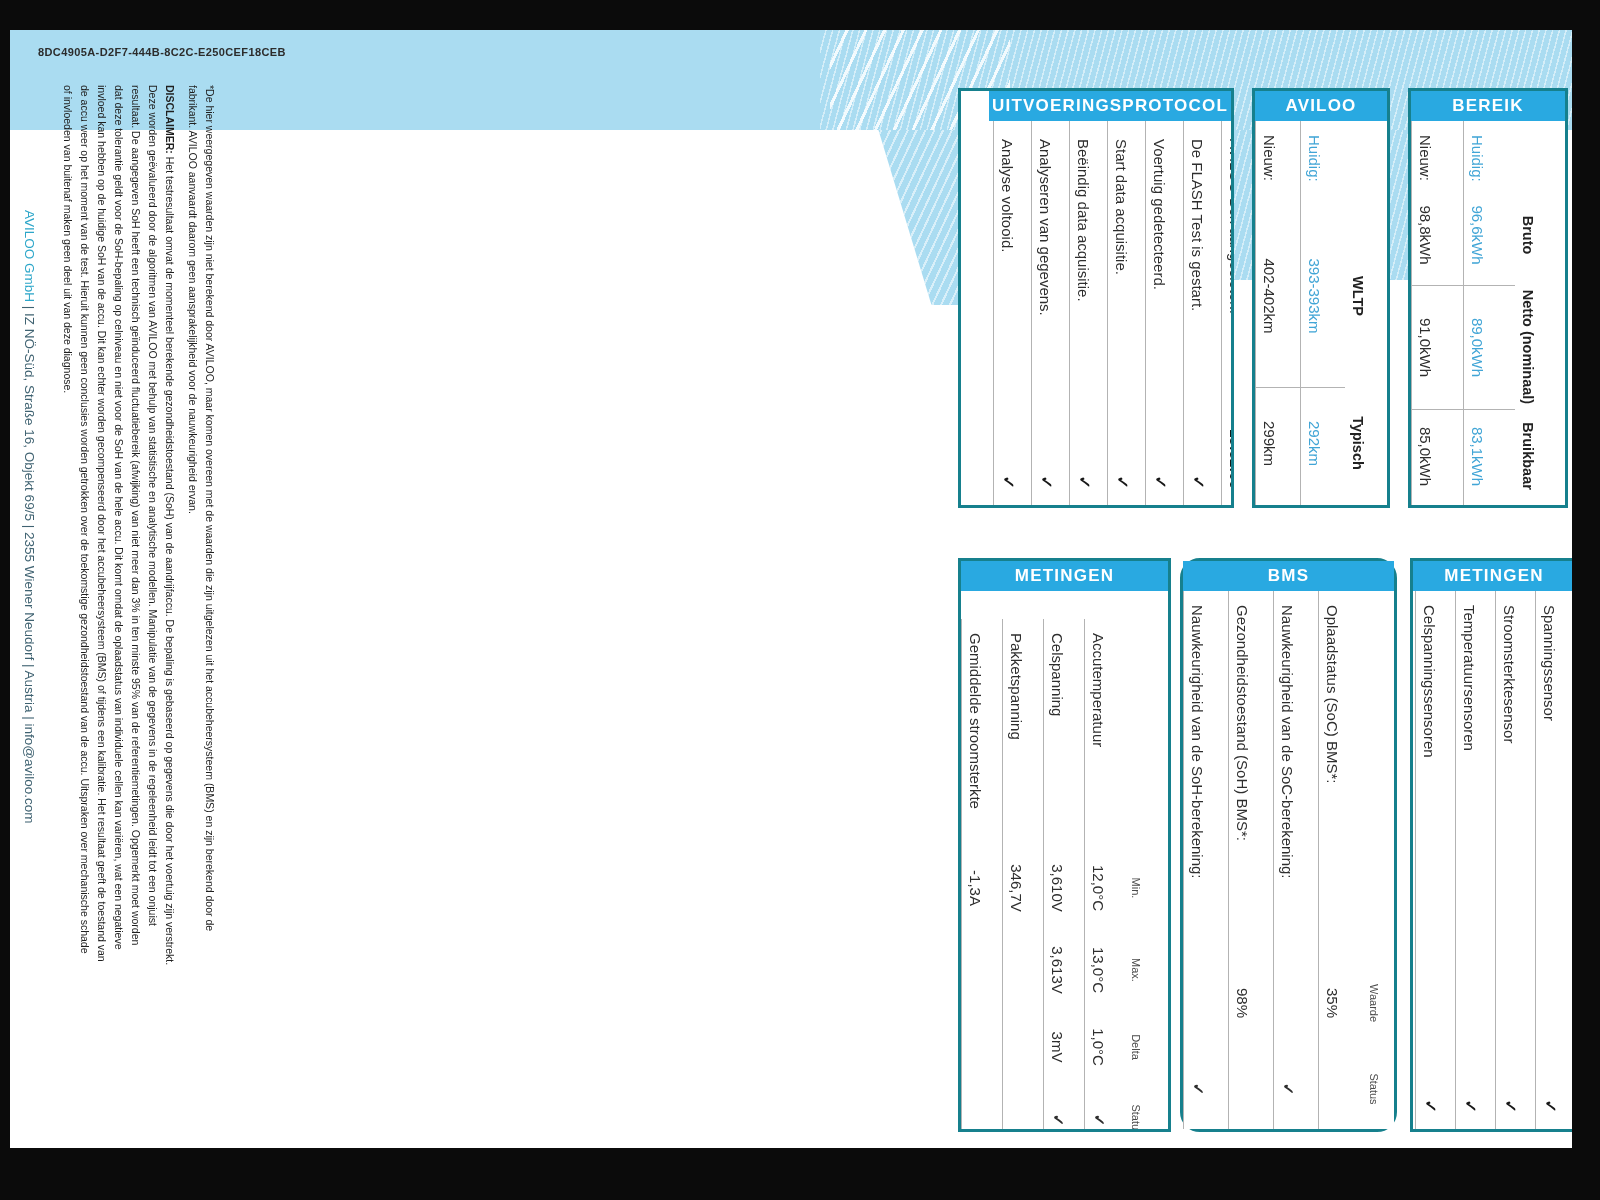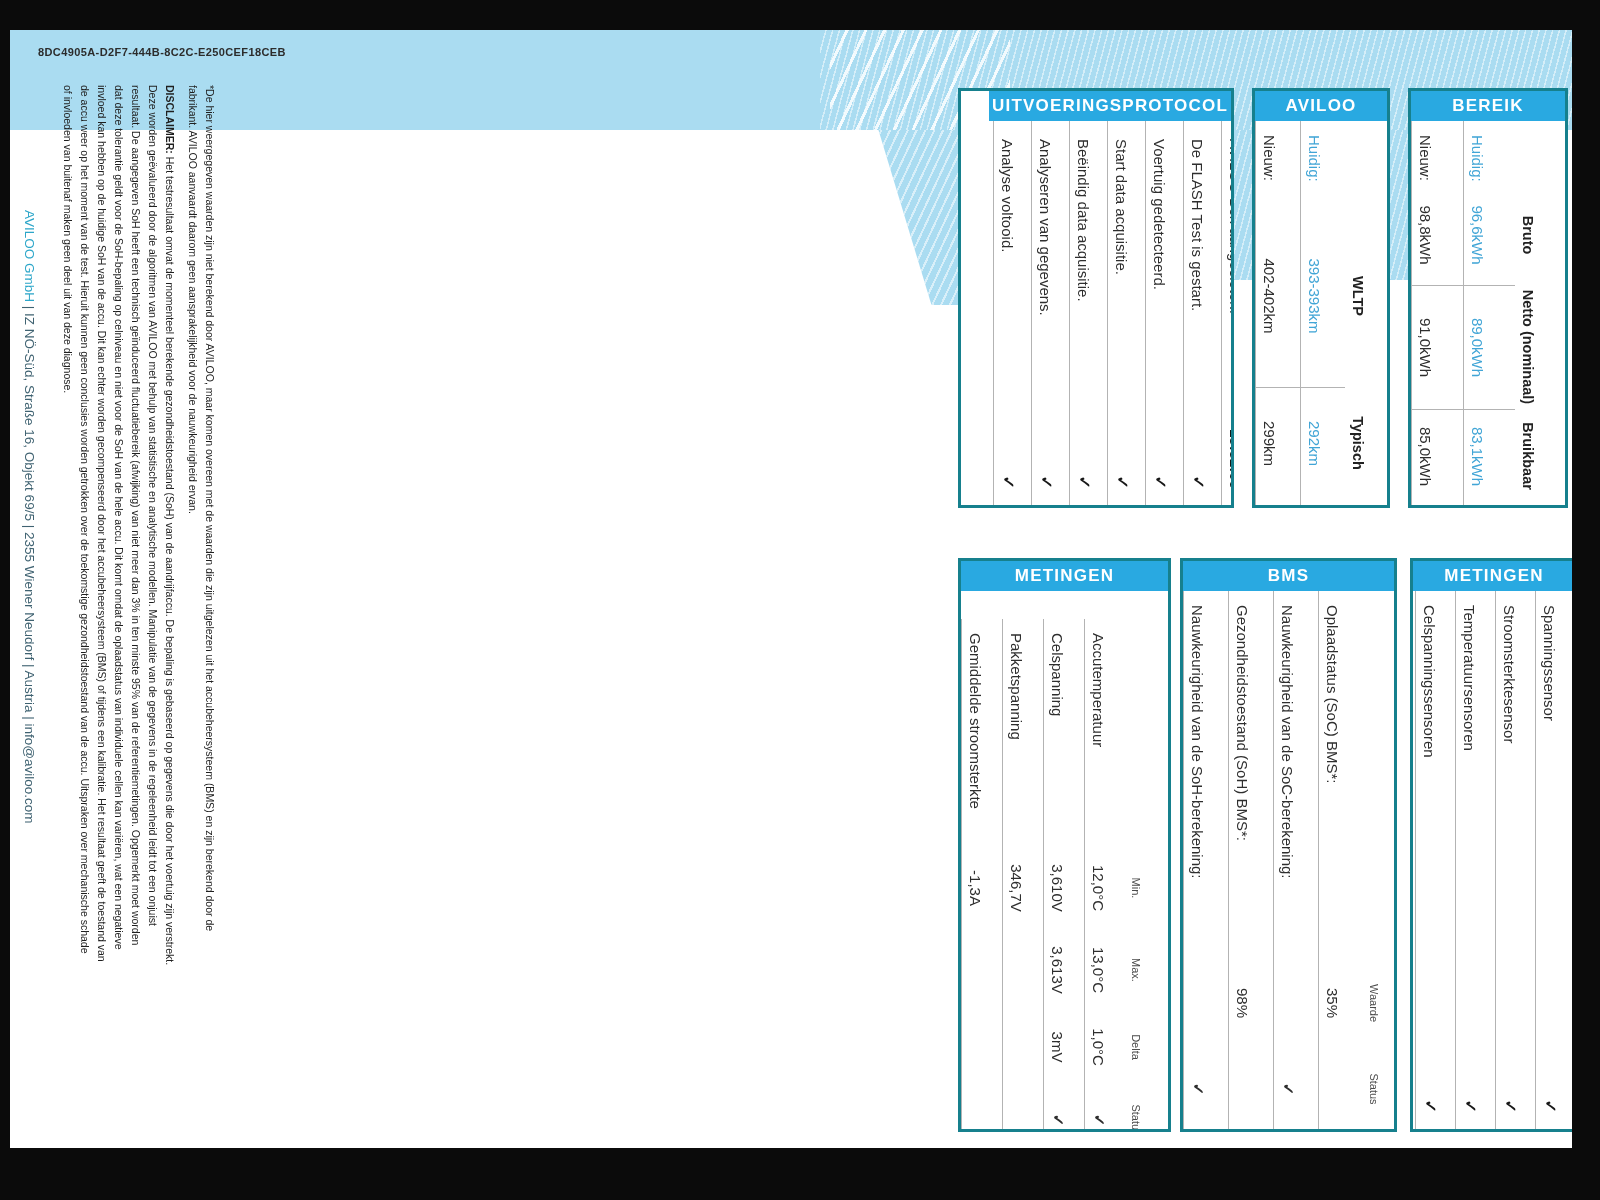--- a/index.html
+++ b/index.html
@@ -222,21 +222,21 @@
         <span class="cell lblc">Gemiddelde stroomsterkte</span>
         <span class="cell v">-1,3A</span>
         <span class="cell v"></span>
         <span class="cell vd"></span>
         <span class="cell vs check"></span>
       </div>
     </div>
         </div>
   </div>
 
-  <div class="box bms" style="left:1170px;top:528px;width:217px;height:574px;">
+  <div class="box bms" style="left:1170px;top:528px;width:217px;height:574px;border-radius:20px;">
     <div class="box-head">BMS</div>
     <div class="box-body">
           <div class="rot" style="width:538px;height:211px;left:211px;">
       <div class="trow hrow">
         <span class="cell lblc"></span>
         <span class="cell vw sm">Waarde</span>
         <span class="cell vs sm">Status</span>
       </div>
       <div class="trow drow">
         <span class="cell lblc">Oplaadstatus (SoC) BMS*:</span>

